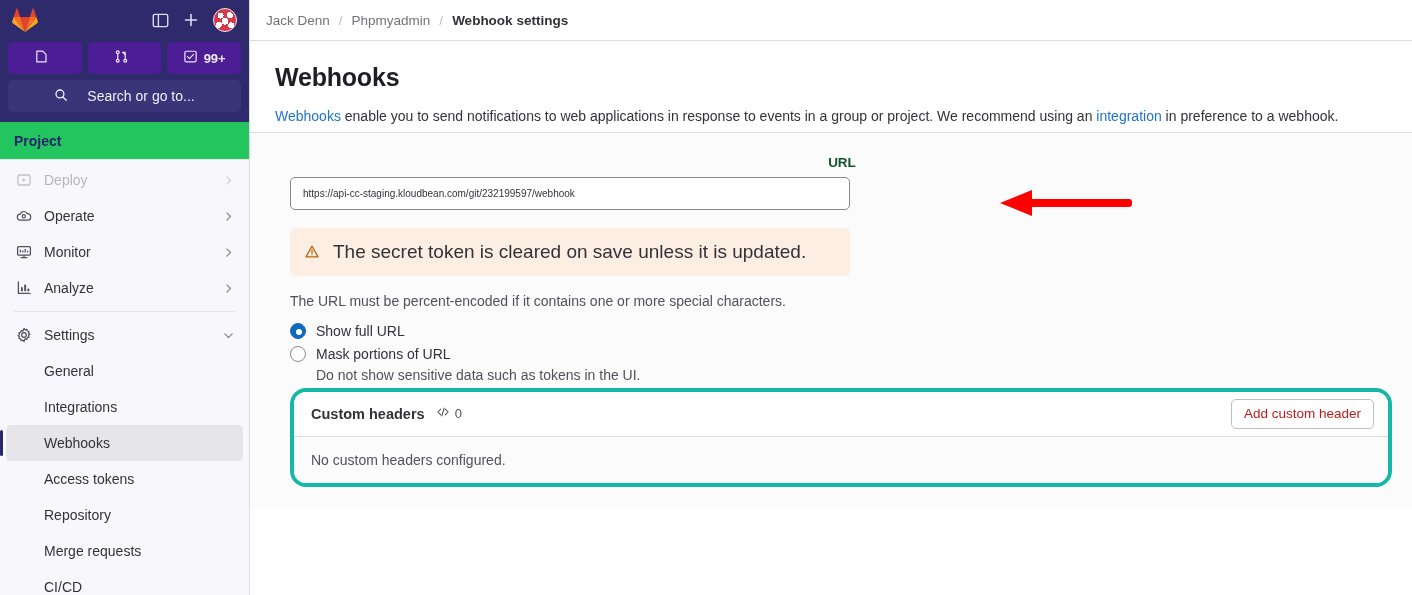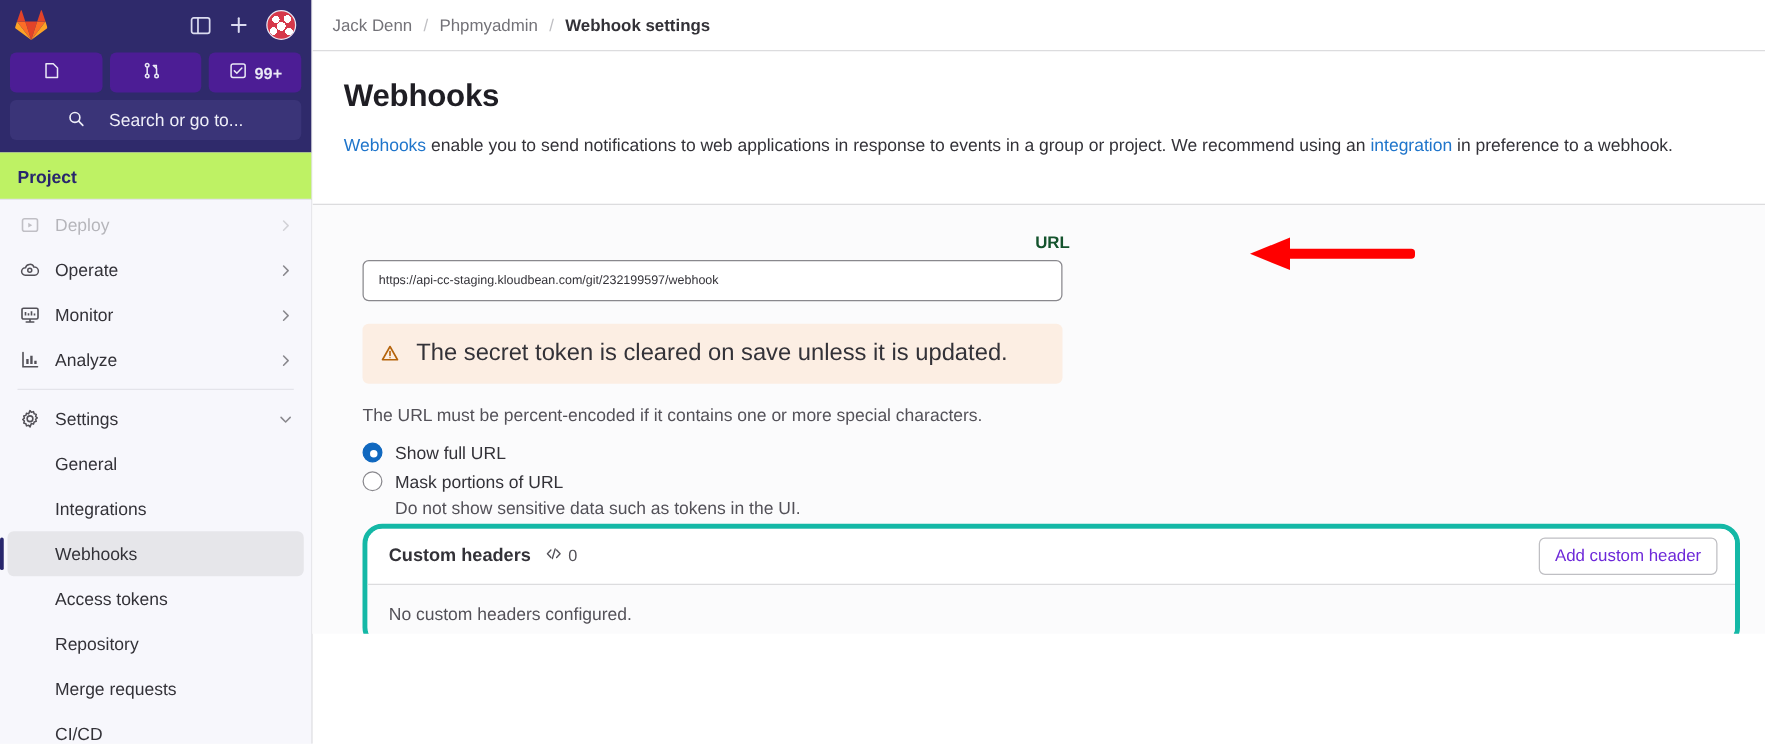--- a/index.html
+++ b/index.html
@@ -59,21 +59,21 @@
   }
   .sb-search {
     margin-top: 6px; height: 32px;
     background: #3a3478; border-radius: 5px;
     display: flex; align-items: center; justify-content: center; gap: 19px;
     color: #eeeef8; font-size: 14px; cursor: pointer;
   }
   .sb-project-hd {
     padding: 11px 14px 10px 14px;
     font-size: 14px; font-weight: 700; color: #28266d;
-    background: #bef264;
+    background: #22c55e;
     border-bottom: 1px solid #e4e4ea;
     flex: 0 0 auto;
   }
   .sb-nav {
     flex: 1 1 auto; overflow: hidden; padding-top: 2px;
     background: #f7f7fc;
   }
   .nav-item {
     display: flex; align-items: center;
     height: 36px; margin: 0 6px; padding: 0 8px;
@@ -99,21 +99,21 @@
     padding: 0 16px 0 16px; background:#fff;
     border-bottom: 1px solid #dcdcde;
     font-size: 13.5px;
   }
   .bc-link { color:#737278; cursor:pointer; }
   .bc-sep { color:#bfbfc3; margin: 0 9px; }
   .bc-current { color:#333238; font-weight:700; }
 
   .content { padding: 0 18px 0 25px; background:#fff; height: 554px; position:relative; }
   .page-title { font-size: 25px; font-weight: 700; color:#1f1e24; margin: 22px 0 14px 0; letter-spacing:-0.2px;}
-  .page-desc { font-size: 14px; color:#333238; line-height: 1.55; max-width: 1075px; margin-bottom: 35px;}
+  .page-desc { font-size: 14px; color:#333238; line-height: 1.55; max-width: 1075px; margin-bottom: 4px;}
   .page-desc a { color:#1f75cb; text-decoration: none; cursor:pointer; }
 
   .form-wrap {
     border-top: 1px solid #dcdcde;
     background: #fbfbfc;
     margin: 0 -18px 0 -25px;
     padding: 22px 18px 0 40px;
     min-height: 445px;
   }
   .field-label { font-size: 13.5px; font-weight:700; color:#14532d; margin-bottom: 7px; text-align: center; }
@@ -159,21 +159,21 @@
   .headers-hd {
     height: 45px; display:flex; align-items:center;
     padding: 0 14px 0 17px; background:#fff;
     border-bottom: 1px solid #dcdcde;
   }
   .headers-title { font-size: 14.5px; font-weight:700; color:#333238; }
   .code-badge { display:inline-flex; align-items:center; gap:5px; margin-left:11px; color:#535158; font-size:13px; }
   .btn-outline {
     margin-left:auto; height: 30px; padding: 0 12px;
     border:1px solid #bfbfc3; border-radius:5px; background:#fff;
-    font-size: 13.5px; color:#6d28d9; cursor:pointer;
+    font-size: 13.5px; color:#b91c1c; cursor:pointer;
     display:flex; align-items:center;
     font-family: "Liberation Sans", sans-serif;
   }
   .headers-body {
     background:#fbfbfc; padding: 15px 17px; min-height: 44px;
     font-size: 14px; color:#535158;
   }
   .name-section { margin-top: 20px; }
 
   

